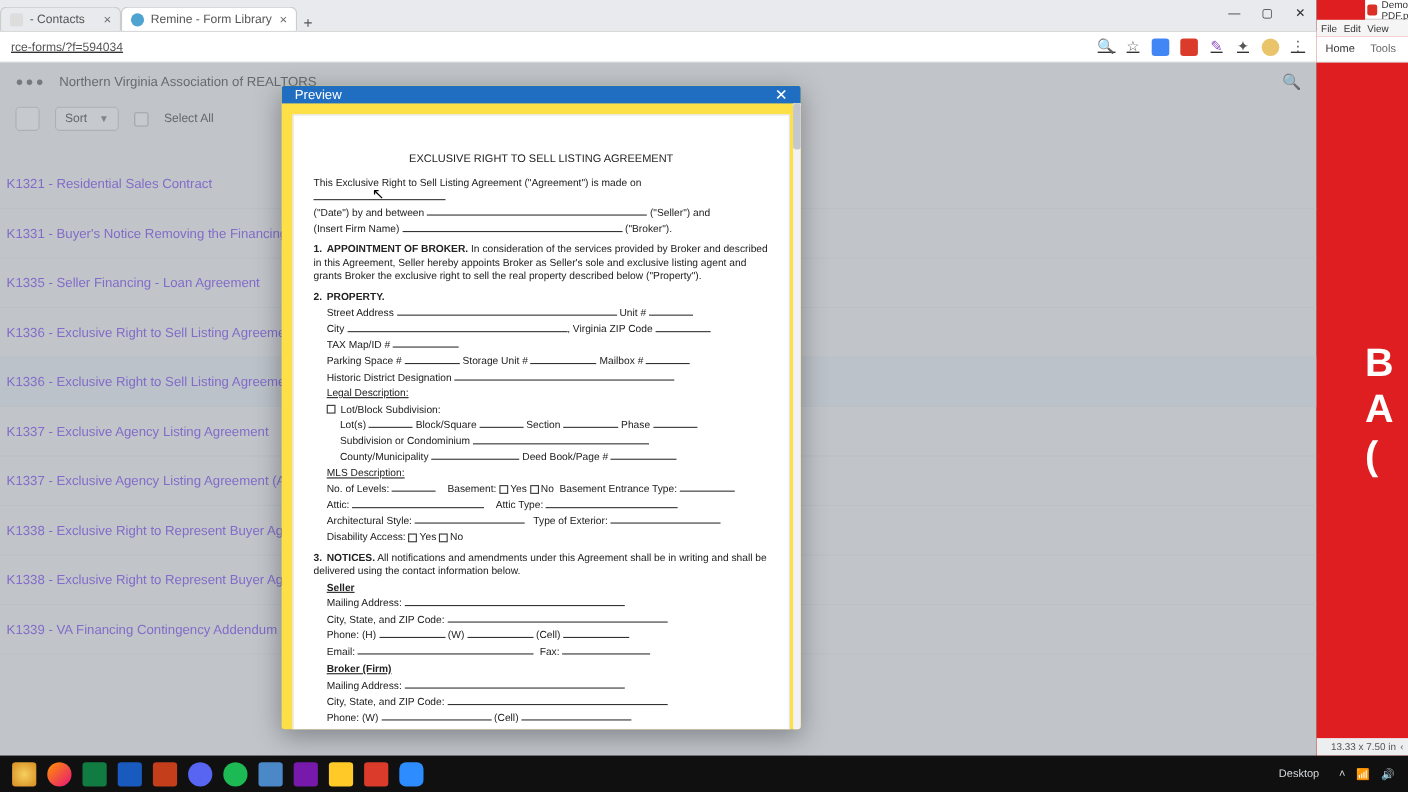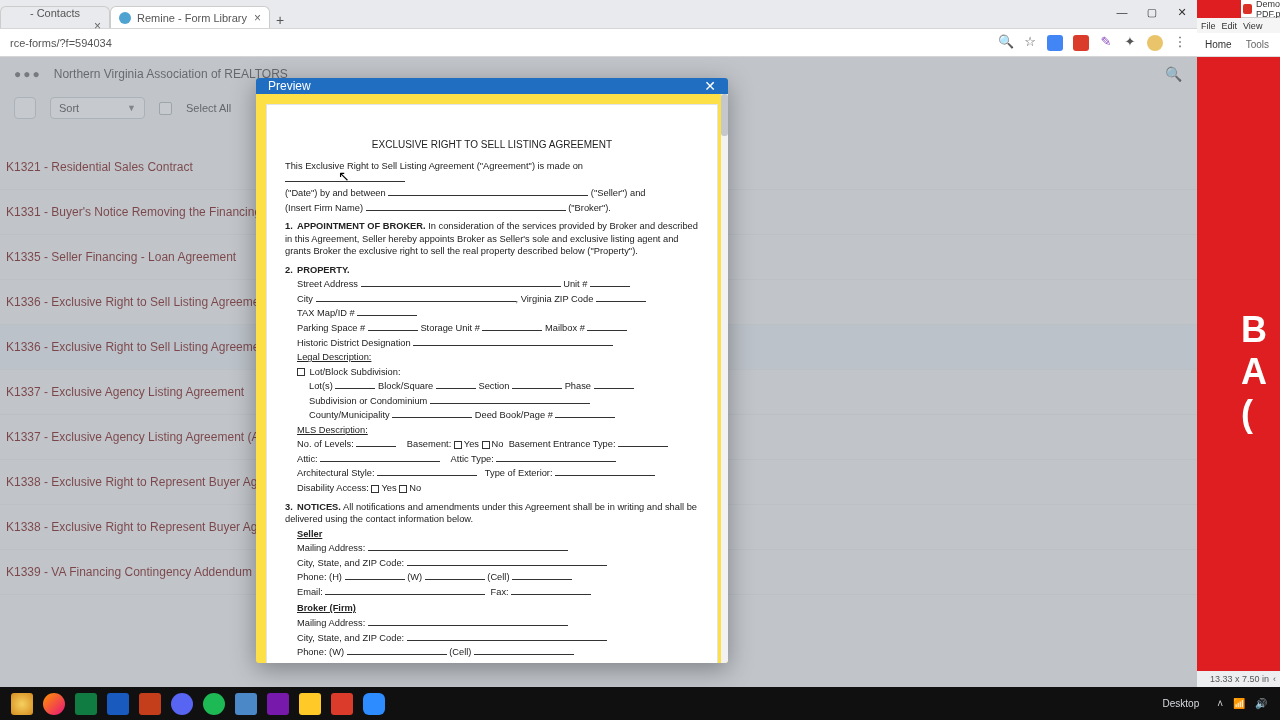--- a/index.html
+++ b/index.html
@@ -2,47 +2,47 @@
 <html><head>
 <meta charset="utf-8">
 <style>
   * { margin:0; padding:0; box-sizing:border-box; font-family:"Segoe UI", Arial, sans-serif; }
   body { width:1280px; height:720px; overflow:hidden; background:#000; position:relative; }
 
   
   .chrome { position:absolute; top:0; left:0; width:1197px; height:57px; background:#e8eaed; display:flex; flex-direction:column; }
   .tabs-row { height:28px; display:flex; align-items:flex-end; padding-top:6px; }
   .tab { height:22px; border-radius:6px 6px 0 0; display:flex; align-items:center; padding:0 8px; font-size:11px; color:#555; position:relative; border:1px solid #ccc; border-bottom:none; }
-  .tab.first { width:110px; background:#e8eaed;flex-direction:column; }
+  .tab.first { width:110px; background:#e8eaed; }
   .tab.active { width:160px; background:#fff; }
   .tab .favicon { width:12px; height:12px; margin-right:6px; background:#ddd; border-radius:2px; }
   .tab.active .favicon { background:#4fa3d1; border-radius:50%; }
   .tab .close { margin-left:auto; font-size:12px; color:#666; cursor:pointer; }
   .tab-add { width:20px; text-align:center; font-size:14px; color:#555; cursor:pointer; }
   .win-ctrls { position:absolute; right:0; top:0; height:24px; display:flex; }
   .win-btn { width:30px; text-align:center; font-size:11px; color:#333; line-height:24px; cursor:pointer; }
-  .addr-row { height:29px; background:#fff; border-top:1px solid #d5d5d5; border-bottom:1px solid #d5d5d5; display:flex; align-items:center; padding:0 4px; }
+  .addr-row { height:29px; background:#fff; border-top:1px solid #d5d5d5; border-bottom:1px solid #d5d5d5; display:flex; align-items:center; padding:0 4px;text-decoration:underline; }
   .url { flex:1; font-size:11px; color:#555; padding-left:6px; }
   .addr-icons { display:flex; gap:10px; padding-right:6px; }
   .addr-ico { width:14px; height:14px; color:#555; font-size:13px; display:flex; align-items:center; justify-content:center; cursor:pointer; }
   .ext-ico { width:16px; height:16px; border-radius:3px; }
 
   
   .page { position:absolute; top:57px; left:0; width:1197px; height:630px; background:#f6f7f8; }
   .page-header { display:flex; align-items:center; height:34px; padding:0 14px; color:#5b5b5b; font-size:12px; }
   .dots { margin-right:12px; letter-spacing:2px; font-size:12px; color:#777; }
   .search-ico { margin-left:auto; font-size:14px; color:#6a6a6a; cursor:pointer; }
   .toolbar { display:flex; align-items:center; gap:14px; padding:0 14px; height:34px; }
   .pill { border:1px solid #cfd4d9; border-radius:4px; height:22px; width:22px; background:#fff; }
-  .sort { width:95px; display:flex; align-items:center; justify-content:space-between; padding:0 8px; font-size:11px; color:#555; }
+  .sort { width:58px; display:flex; align-items:center; justify-content:space-between; padding:0 8px; font-size:11px; color:#555; }
   .chev { font-size:9px; color:#888; }
   .chk { width:13px; height:13px; border:1px solid #b9bec2; border-radius:2px; background:#fff; }
   .sel-all { font-size:11px; color:#555; }
   .forms { padding-top:20px; }
-  .form-row { height:45px; border-bottom:1px solid #eceef0; display:flex; align-items:center; padding-left:6px; font-size:12px; color:#7f1d1d; }
+  .form-row { height:45px; border-bottom:1px solid #eceef0; display:flex; align-items:center; padding-left:6px; font-size:12px; color:#8b5cf6; }
   .form-row.sel { background:#eef2f7; }
 
   
   .dim { position:absolute; top:57px; left:0; width:1197px; height:630px; background:rgba(120,128,138,.42); }
 
   
   .modal { position:absolute; top:78px; left:256px; width:472px; height:585px; background:#fde047; border-radius:3px; box-shadow:0 6px 24px rgba(0,0,0,.35); display:flex; flex-direction:column; overflow:hidden; }
   .m-head { height:30px; background:#1f6ec2; color:#fff; display:flex; align-items:center; padding:0 12px; font-size:12px; }
   .m-close { margin-left:auto; font-size:14px; cursor:pointer; }
   .m-body { flex:1; padding:10px; position:relative; }

